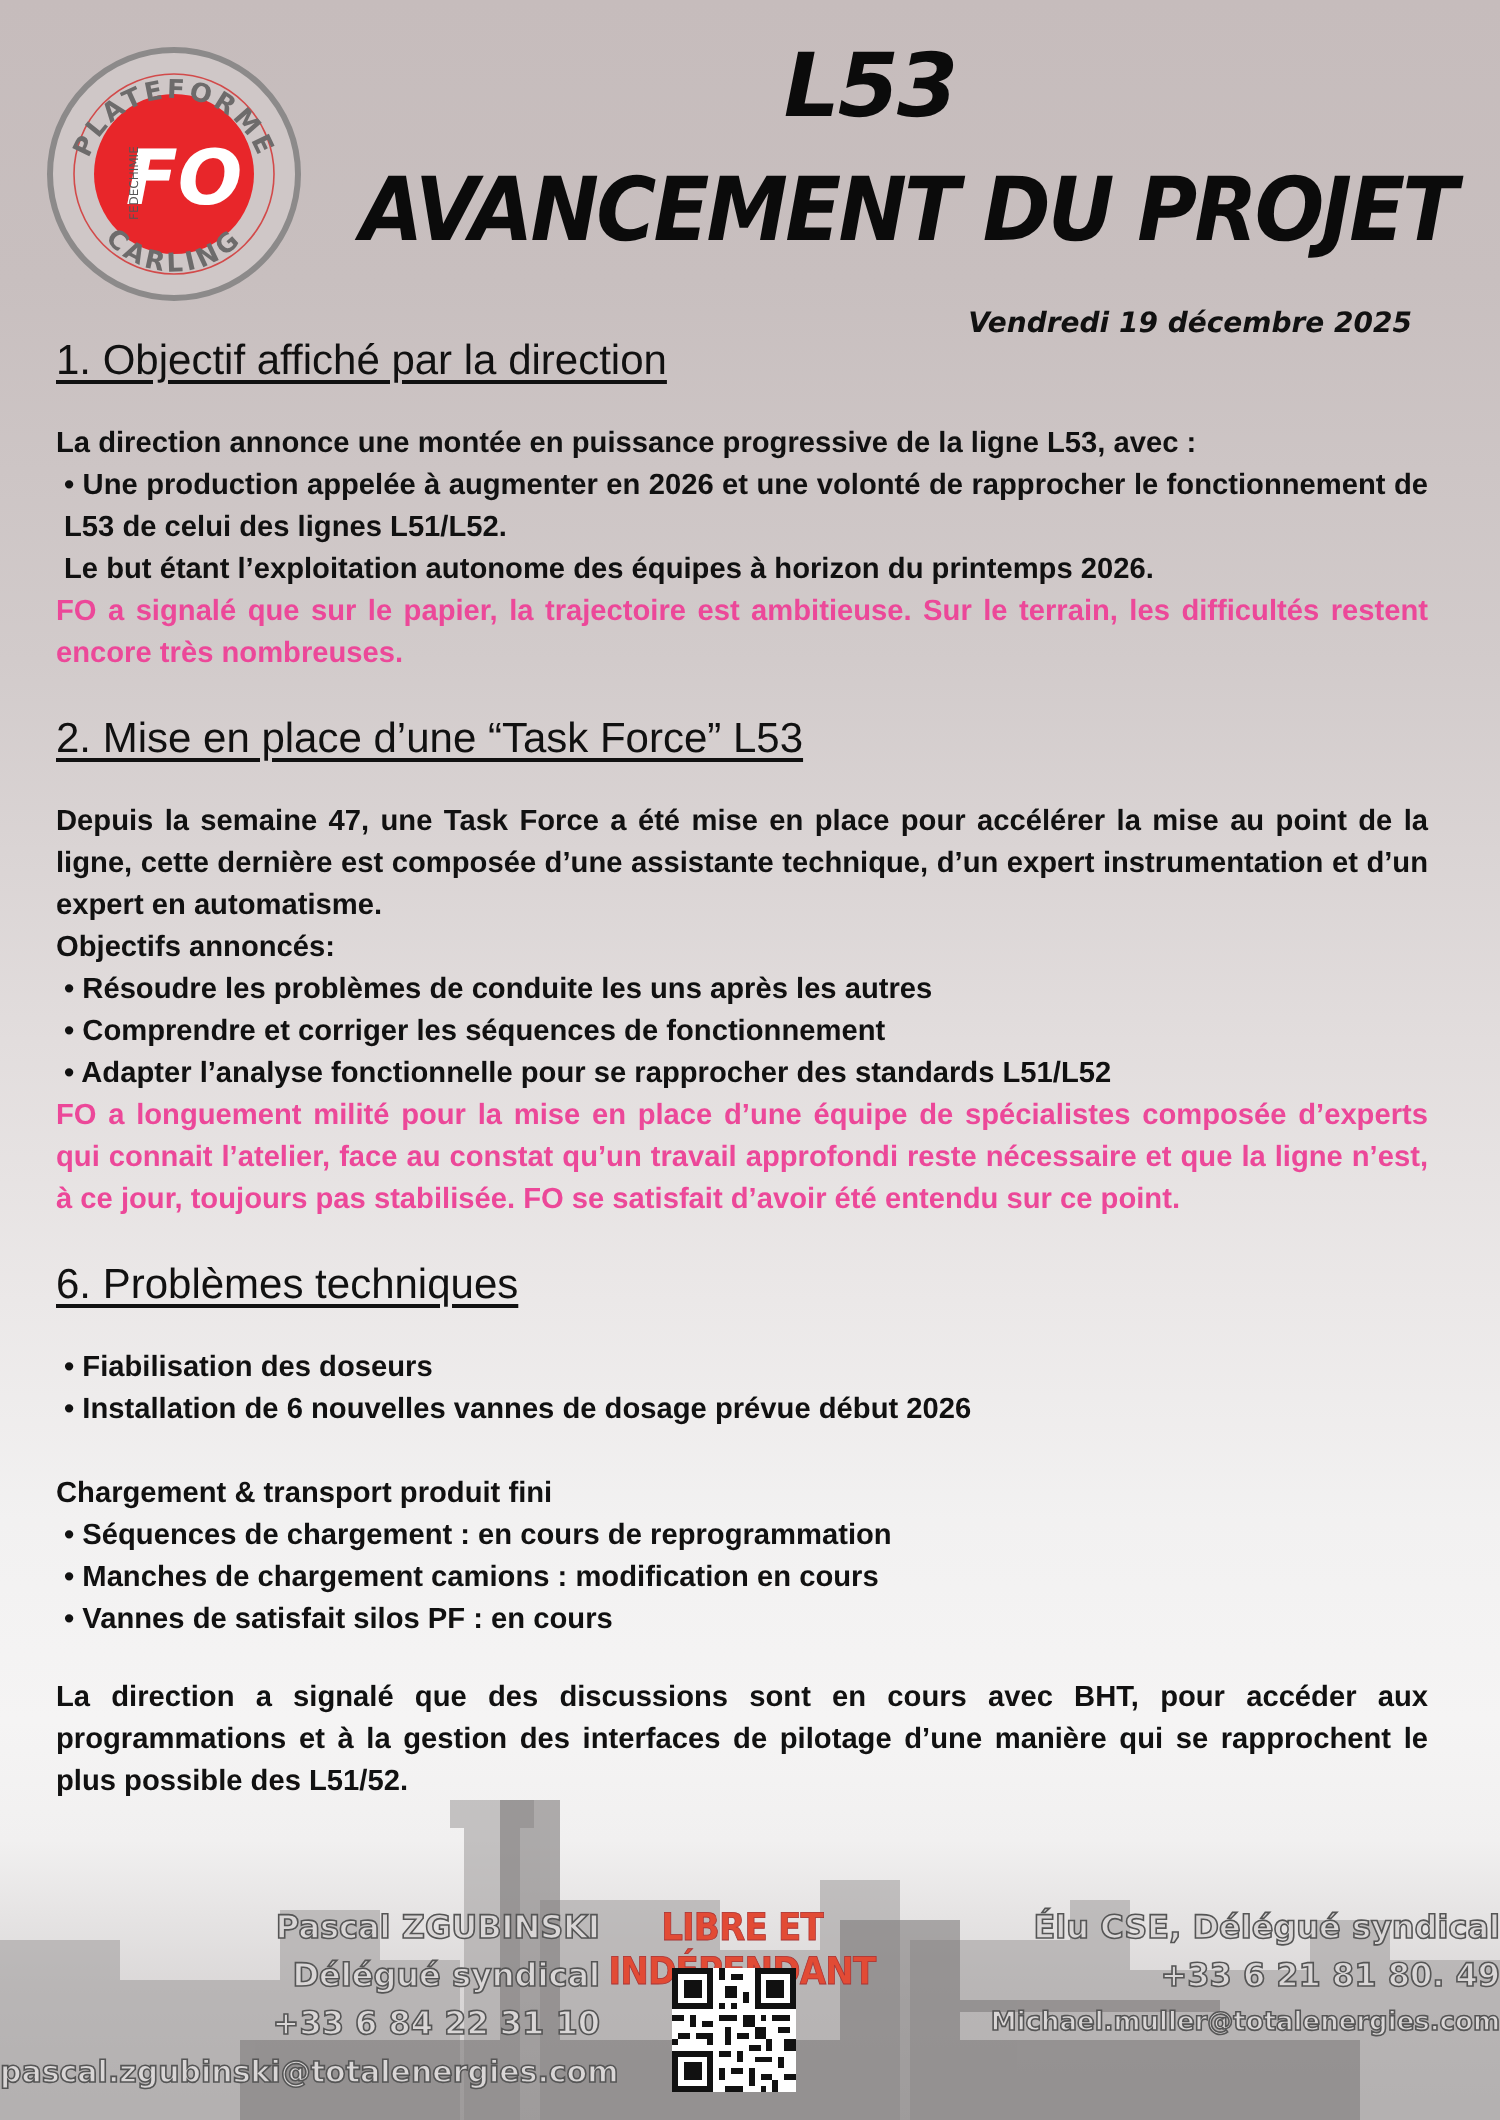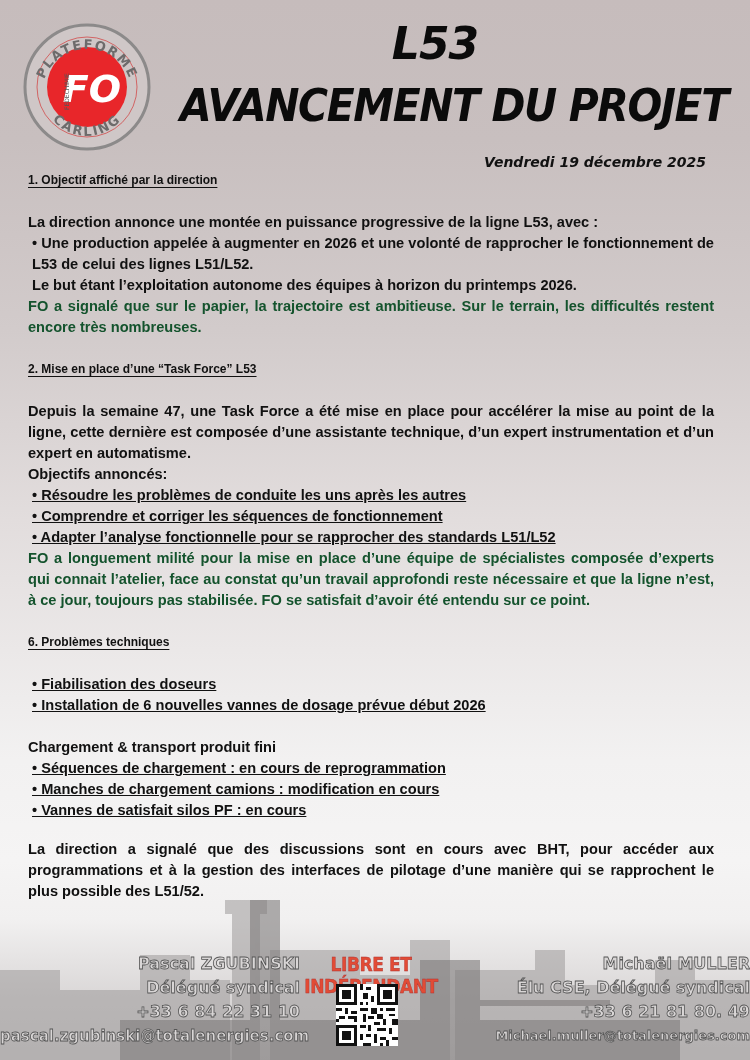--- a/index.html
+++ b/index.html
@@ -27,24 +27,24 @@
     font: italic bold 44px "DejaVu Sans", sans-serif; letter-spacing: -1.5px; color: #0b0b0b;
     transform: scaleX(0.93); transform-origin: left center; white-space: nowrap;
   }
   .date {
     position: absolute; right: 44px; top: 133px;
     font: italic bold 14px "DejaVu Sans", sans-serif; color: #111; margin-top: 21px;
   }
 
   
   .content { position: absolute; left: 28px; width: 686px; top: 170px; font-size: 14.6px; line-height: 21px; font-weight: bold; font-family: "Liberation Sans", sans-serif; }
-  .h { font-size: 12px; text-decoration: underline; text-underline-offset: 3px; font-weight: bold; margin-bottom: 21px; }
+  .h { font-size: 21px; text-decoration: underline; text-underline-offset: 3px; font-weight: normal; margin-bottom: 21px; }
   .p { text-align: justify; }
-  .red { color: #14532d; }
-  .bul { padding-left: 4px; text-decoration: underline; }
+  .red { color: #ec4899; }
+  .bul { padding-left: 4px; }
   .gap { height: 21px; }
   .indent1 { padding-left: 4px; }
 
   
   .footer { position: absolute; left: 0; right: 0; top: 950px; height: 100px; }
   .outline {
     color: #d9d6d6;
     -webkit-text-stroke: 0.8px #555;
     font-family: "DejaVu Sans", sans-serif;
     font-weight: bold;
@@ -203,19 +203,18 @@
         <rect x="13" y="17" width="1" height="3"></rect>
           <rect x="15" y="18" width="2" height="1"></rect>
           <rect x="19" y="18" width="2" height="1"></rect>
         <rect x="9" y="20" width="3" height="1"></rect>
           <rect x="15" y="20" width="1" height="1"></rect>
           <rect x="17" y="19" width="1" height="2"></rect>
       </g>
     </svg>
 
     <div class="outline right-contact">
-      <div>Michaël MULLER</div>
       <div>Élu CSE, Délégué syndical</div>
       <div>+33 6 21 81 80. 49</div>
       <div class="email" style="font-size:13px">Michael.muller@totalenergies.com</div>
     </div>
   </div>
 </div>
 
 </body></html>

